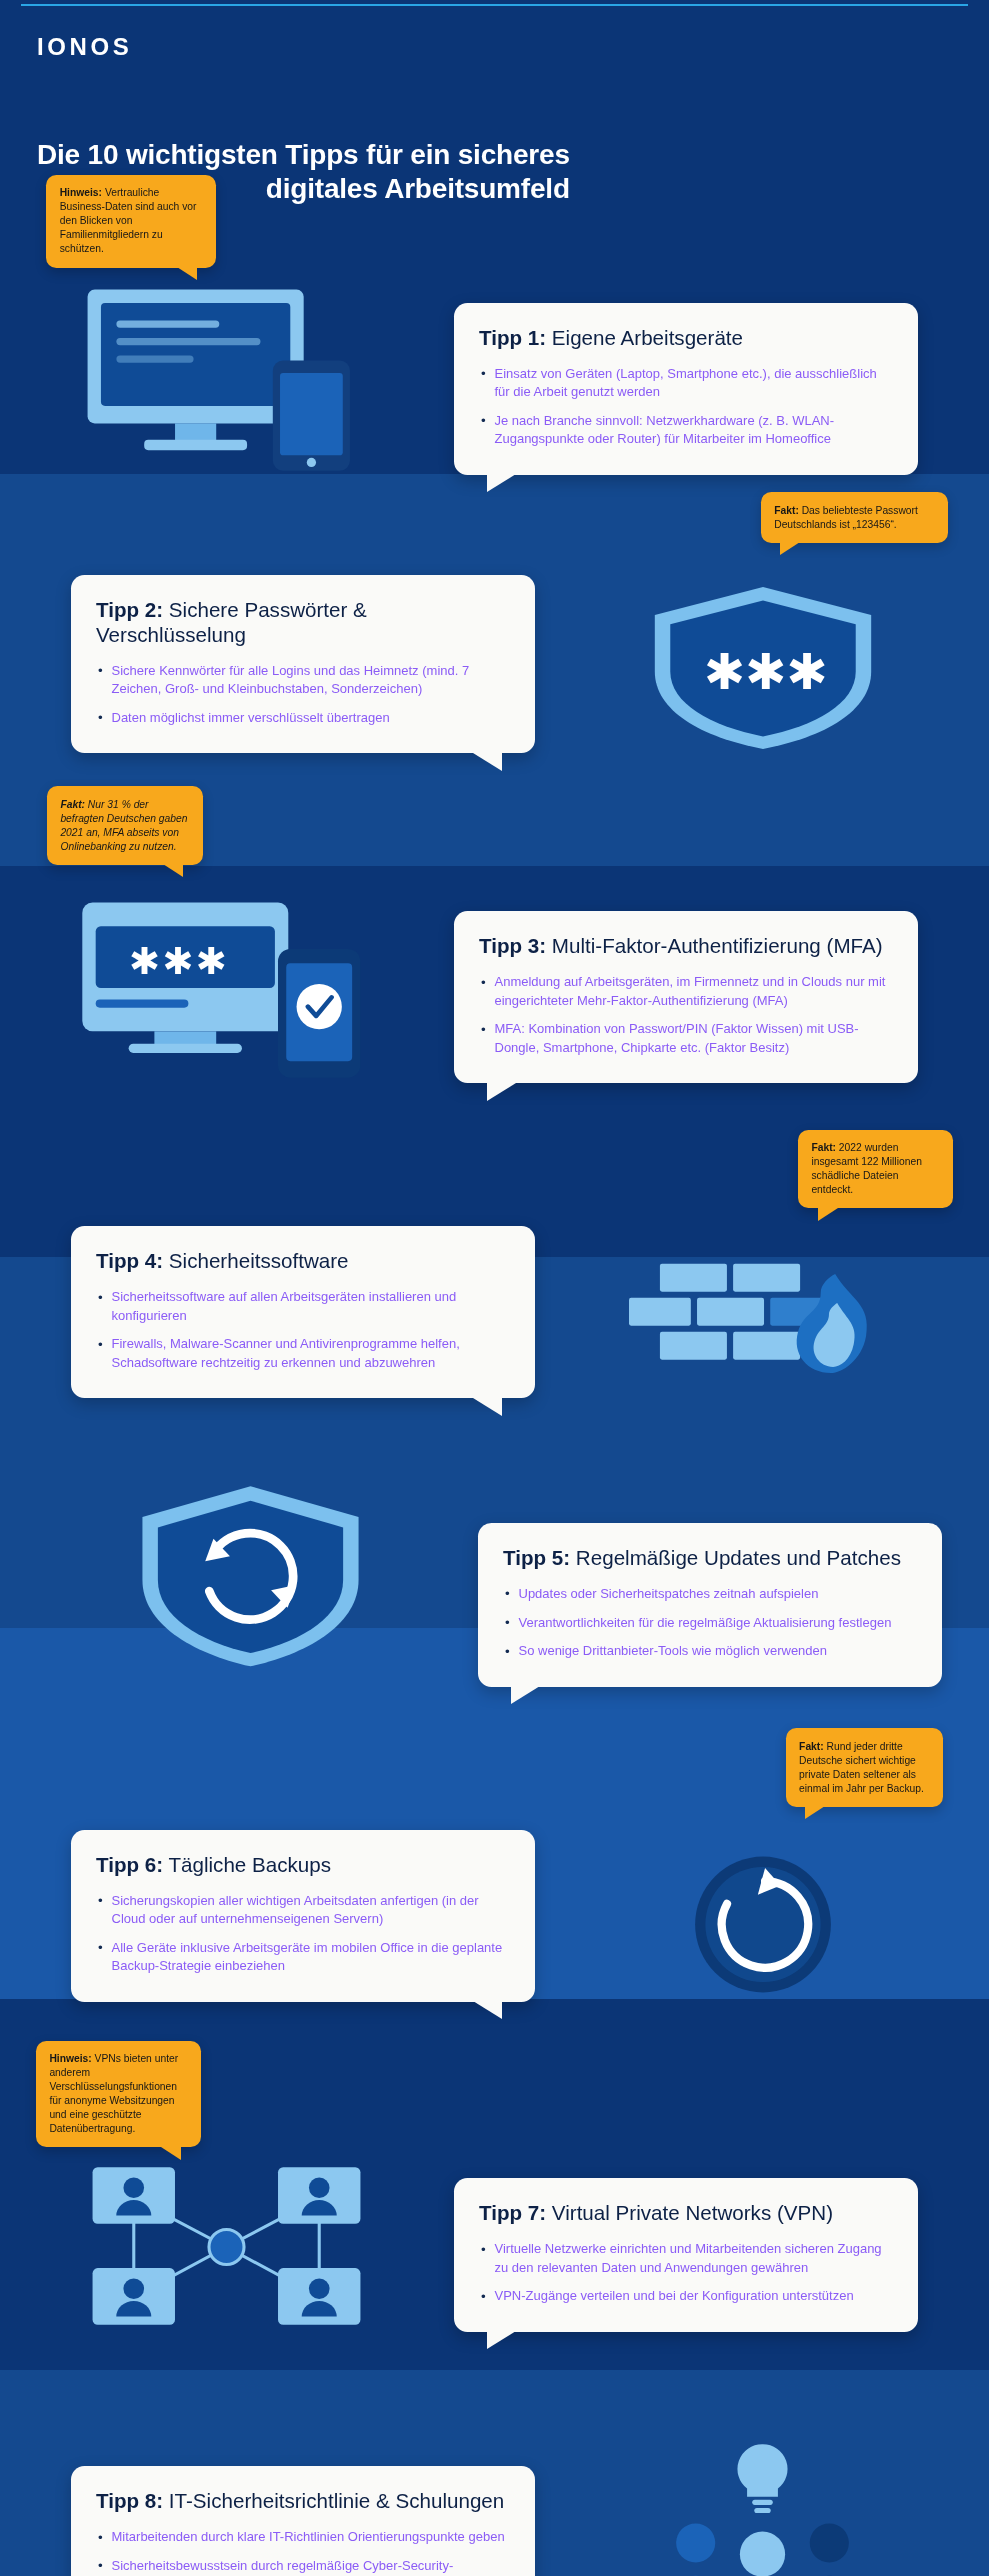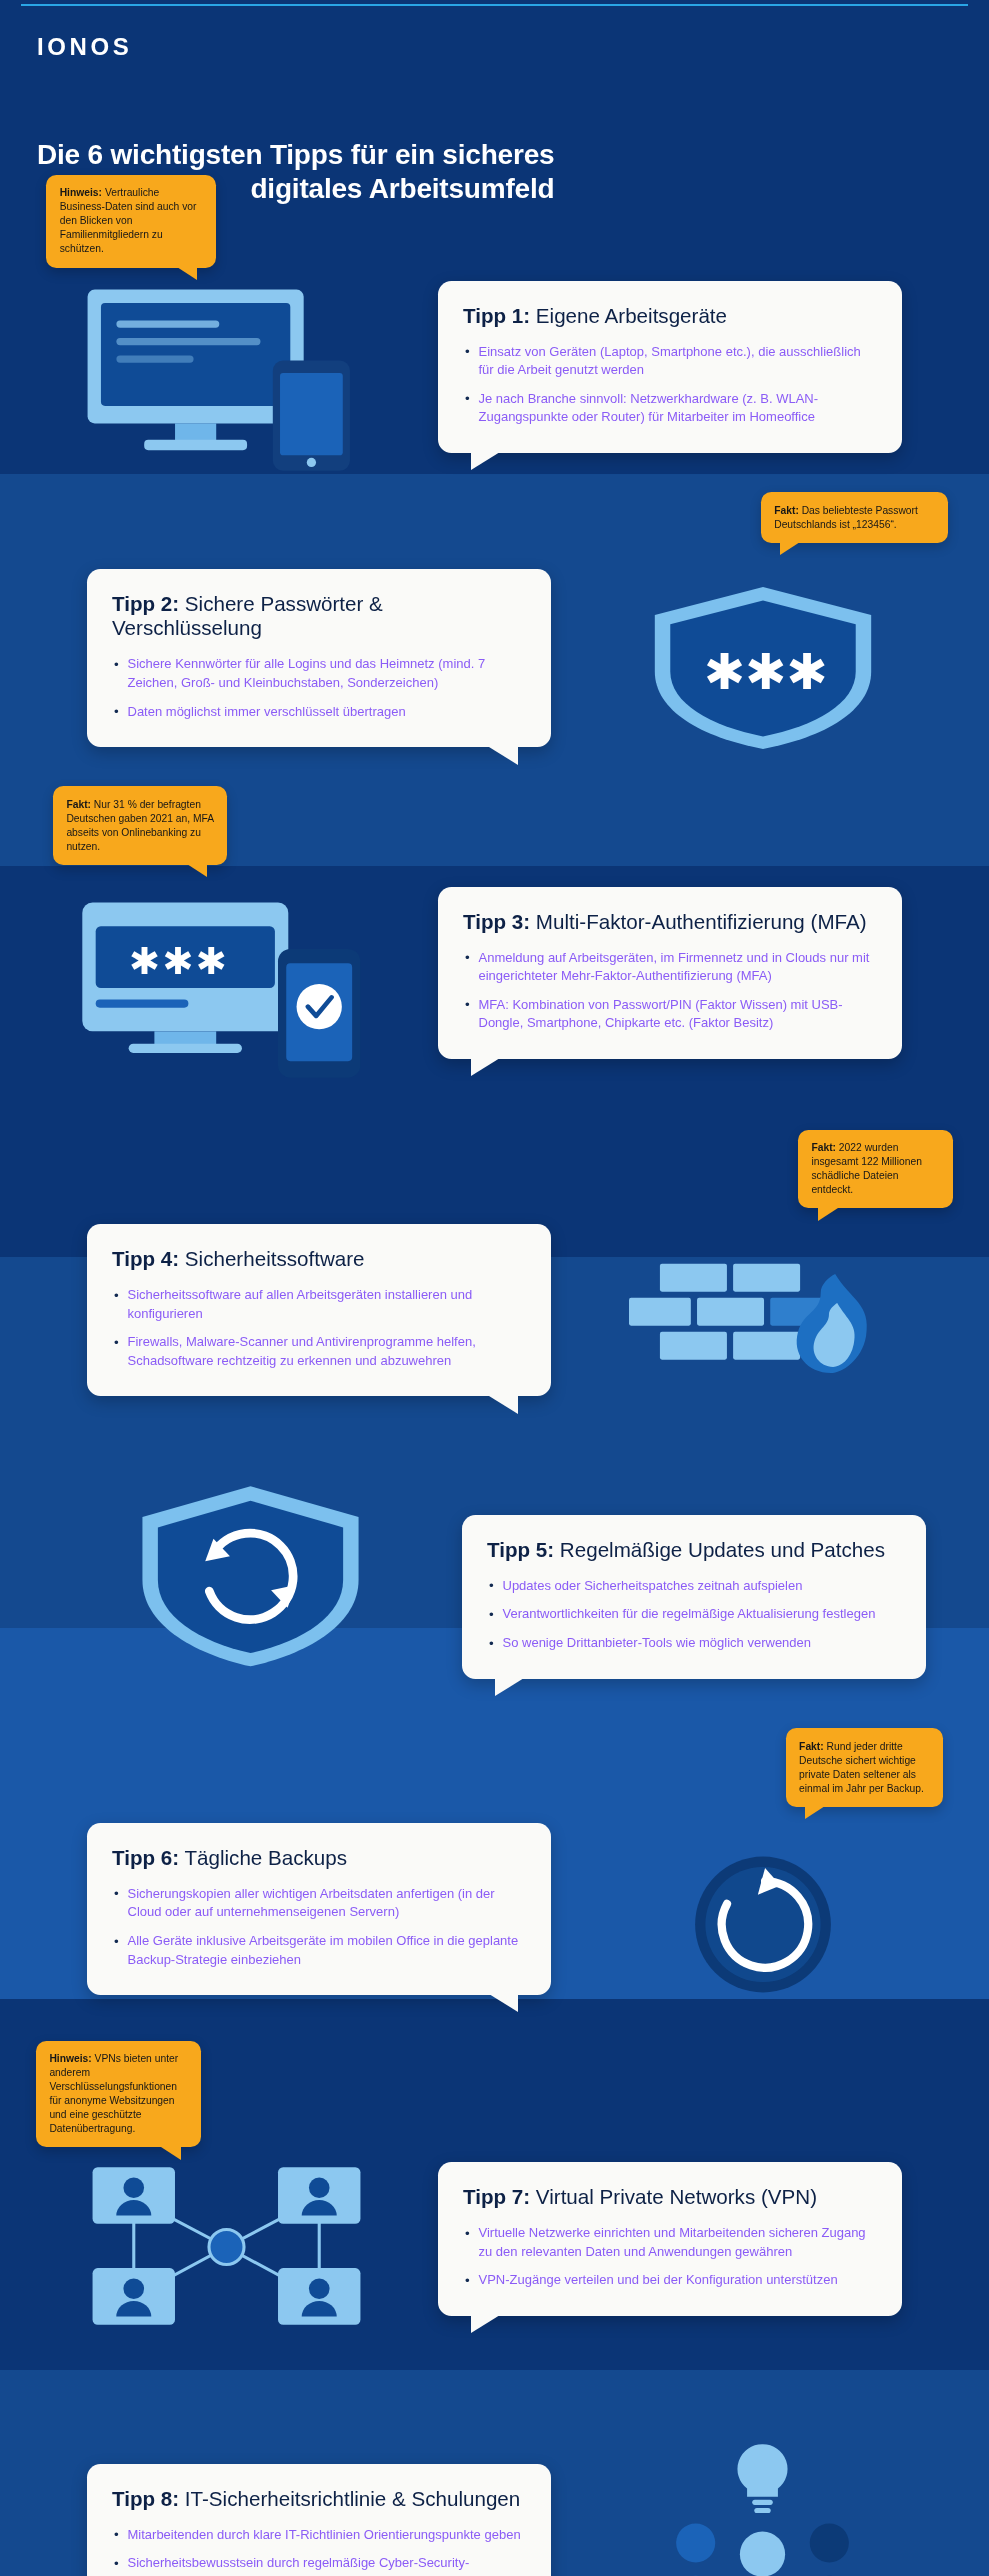--- a/index.html
+++ b/index.html
@@ -72,24 +72,24 @@
 
   
   .section {
     position: relative;
     z-index: 5;
     width: 989px;
   }
   .row {
     position: relative;
     display: flex;
-    align-items: center;
+    align-items: flex-end;
     width: 989px;
     padding: 0 36px;
-    gap: 21px;
+    gap: 37px;
   }
   .row.reverse { flex-direction: row-reverse; }
 
   .art-col {
     position: relative;
     width: 381px;
     flex: 0 0 381px;
     display: flex;
     align-items: center;
     justify-content: center;
@@ -255,21 +255,21 @@
   <div class="band mid" style="top:1257px;height:371px;"></div>
   <div class="band light" style="top:1628px;height:371px;"></div>
   <div class="band dark" style="top:1999px;height:371px;"></div>
   <div class="band mid" style="top:2370px;height:381px;"></div>
 
   <div class="top-rule"></div>
 
   <div class="header">
     <div class="logo">IONOS</div>
     <div class="header-title">
-      <div>Die 6 wichtigsten Tipps für ein sicheres</div>
+      <div>Die 10 wichtigsten Tipps für ein sicheres</div>
       <div>digitales Arbeitsumfeld</div>
     </div>
   </div>
 
   <div class="section" style="margin-top:-9.3px;">
     <div class="row">
       <div class="art-col">
         <div class="callout tail-right" style="left:10.3px; top:-21.6px;">
           <span class="lbl">Hinweis:</span><span> Vertrauliche Business-Daten sind auch vor den Blicken von Familienmitgliedern zu schützen.</span>
         </div>
@@ -330,21 +330,21 @@
             <li>Daten möglichst immer verschlüsselt übertragen</li>
           </ul>
         </div>
       </div>
     </div>
   </div>
 
   <div class="section" style="margin-top:57px;">
     <div class="row">
       <div class="art-col">
-        <div class="callout tail-right" style="left:17px; top:-24px; width:174px;">
+        <div class="callout tail-right" style="left:11px; top:-24px; width:156px;font-style:italic;">
           <span class="lbl">Fakt:</span><span> Nur 31 % der befragten Deutschen gaben 2021 an, MFA abseits von Onlinebanking zu nutzen.</span>
         </div>
         <div class="illus" style="margin-top:77px;">
           <svg width="309" height="196" viewBox="0 0 600 380" xmlns="http://www.w3.org/2000/svg">
             <rect x="20" y="30" width="400" height="250" rx="20" fill="#8cc8f0"></rect>
             <rect x="46" y="76" width="348" height="120" rx="10" fill="#0f4b96"></rect>
             <g fill="#ffffff">
               <text x="110" y="168" font-family="DejaVu Sans, sans-serif" font-size="72" font-weight="bold">✱</text>
               <text x="175" y="168" font-family="DejaVu Sans, sans-serif" font-size="72" font-weight="bold">✱</text>
               <text x="240" y="168" font-family="DejaVu Sans, sans-serif" font-size="72" font-weight="bold">✱</text>

